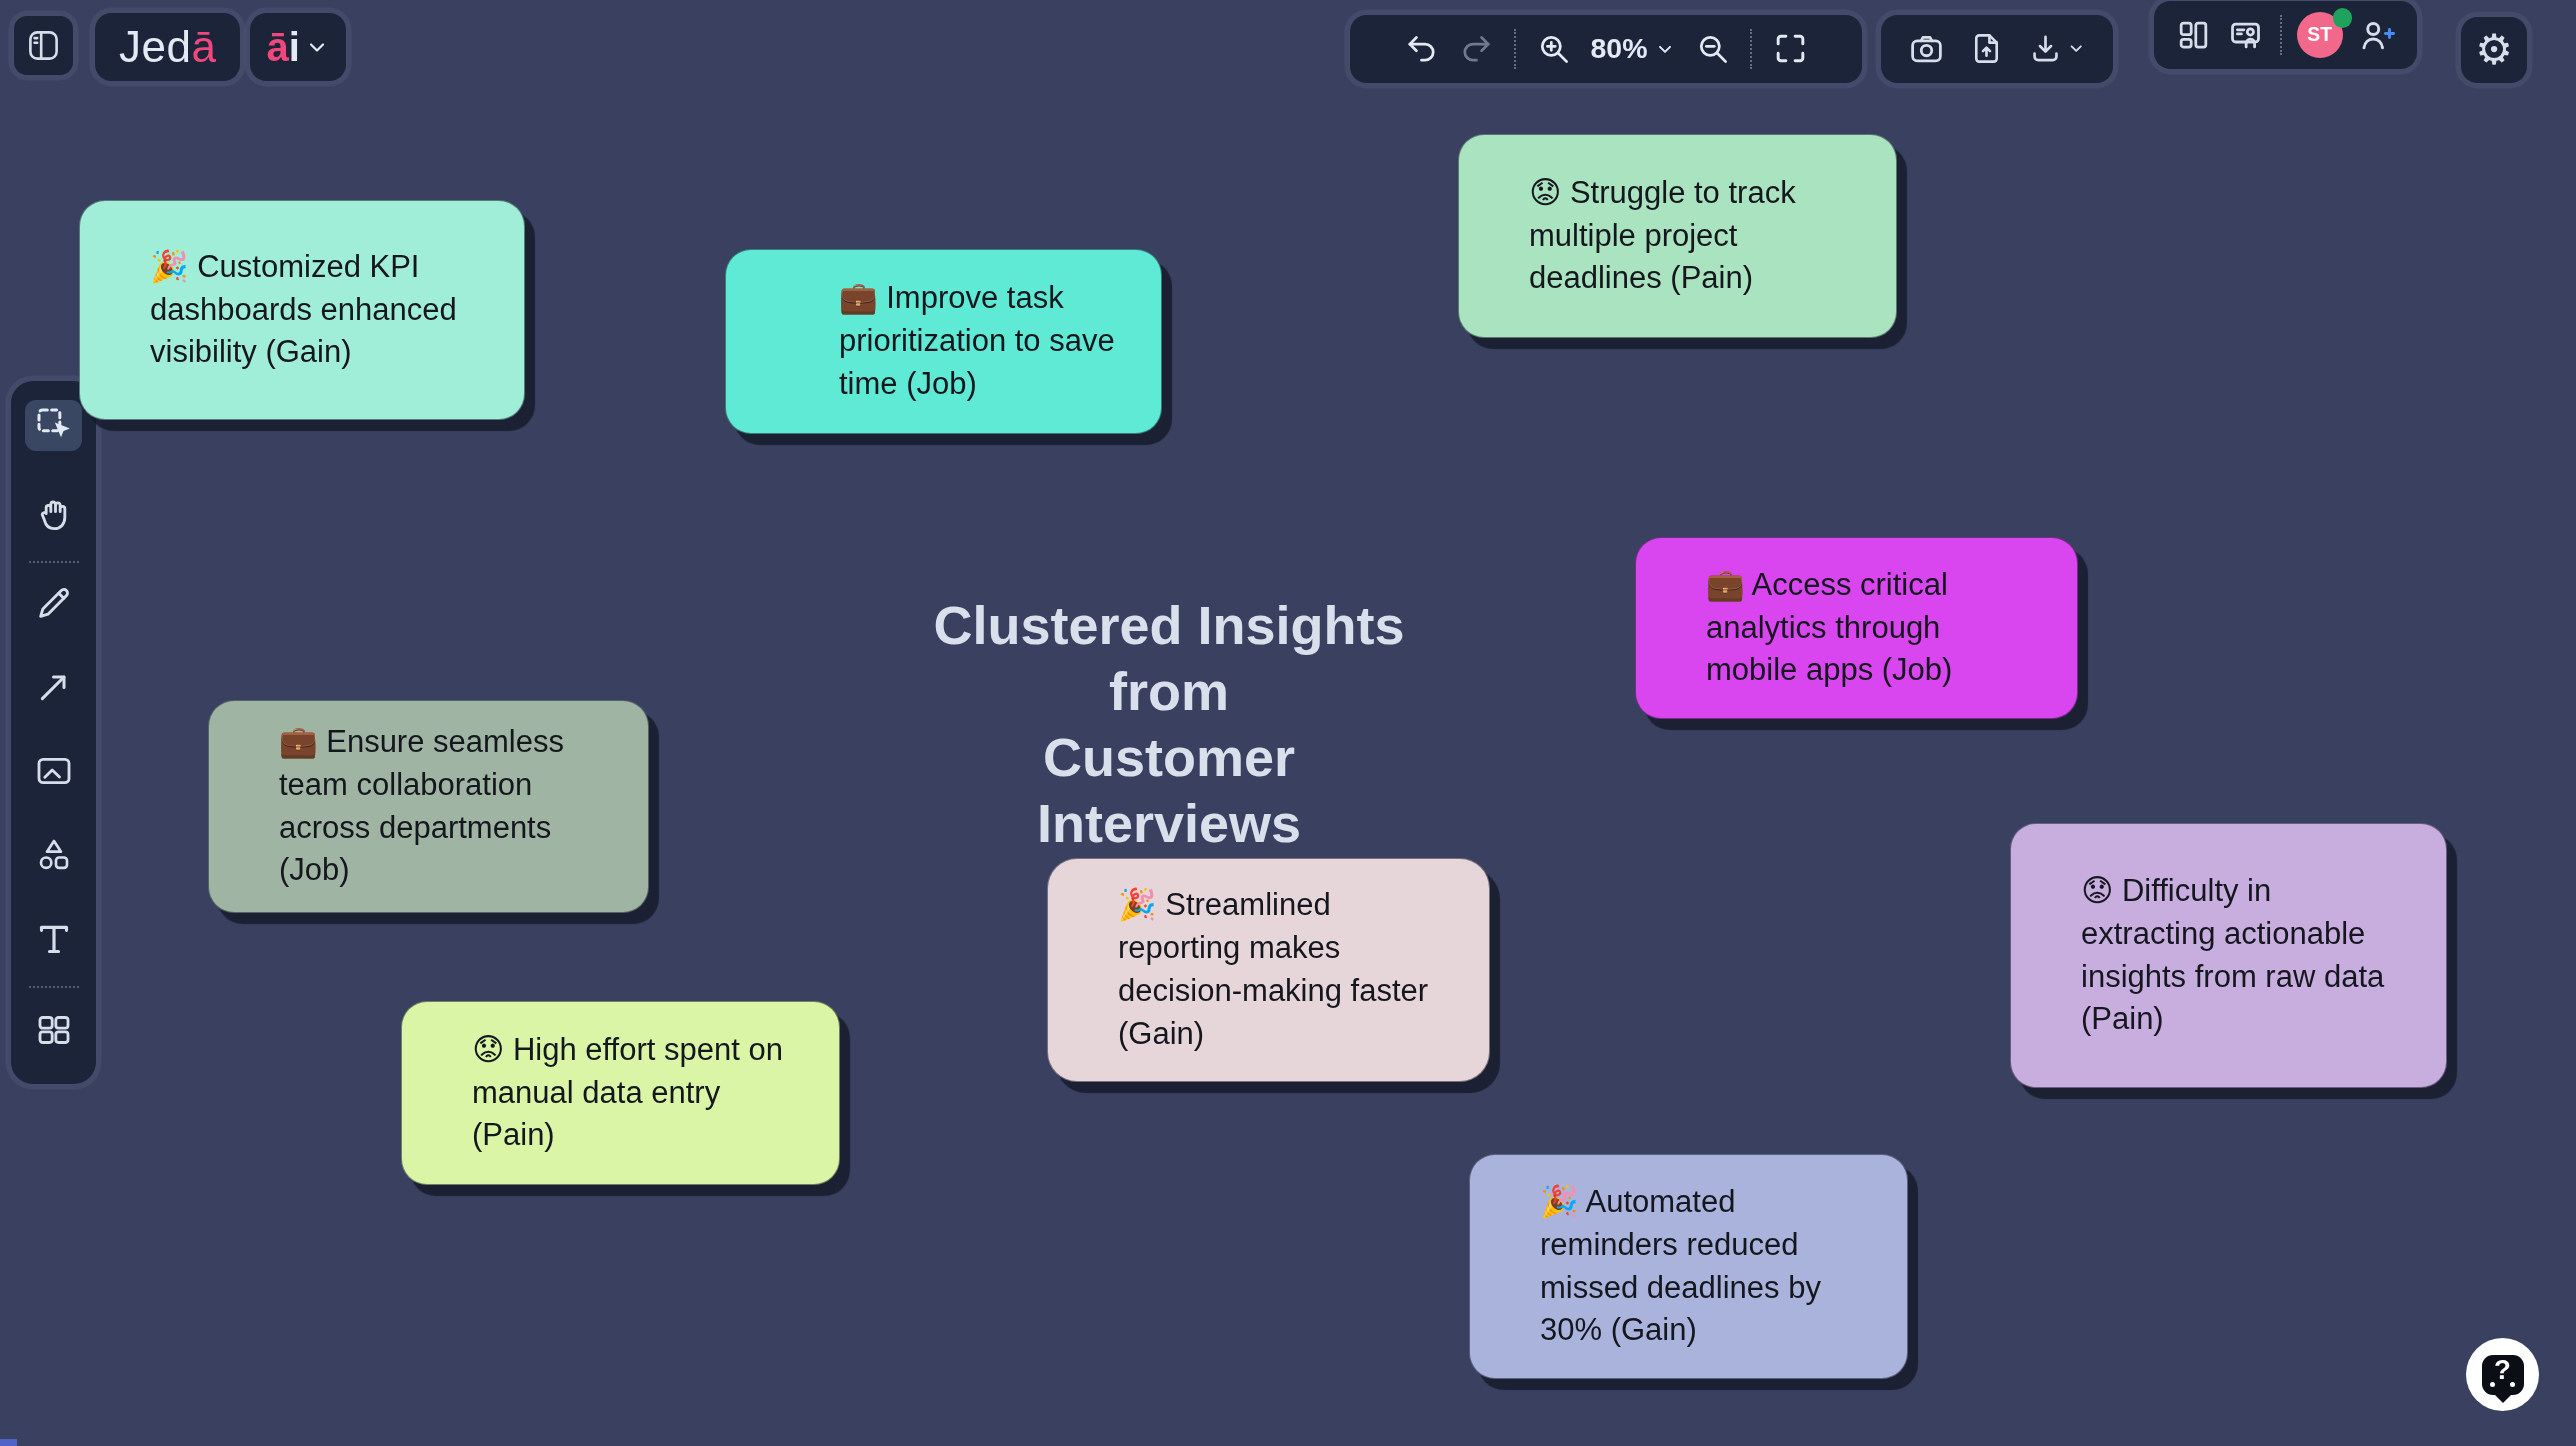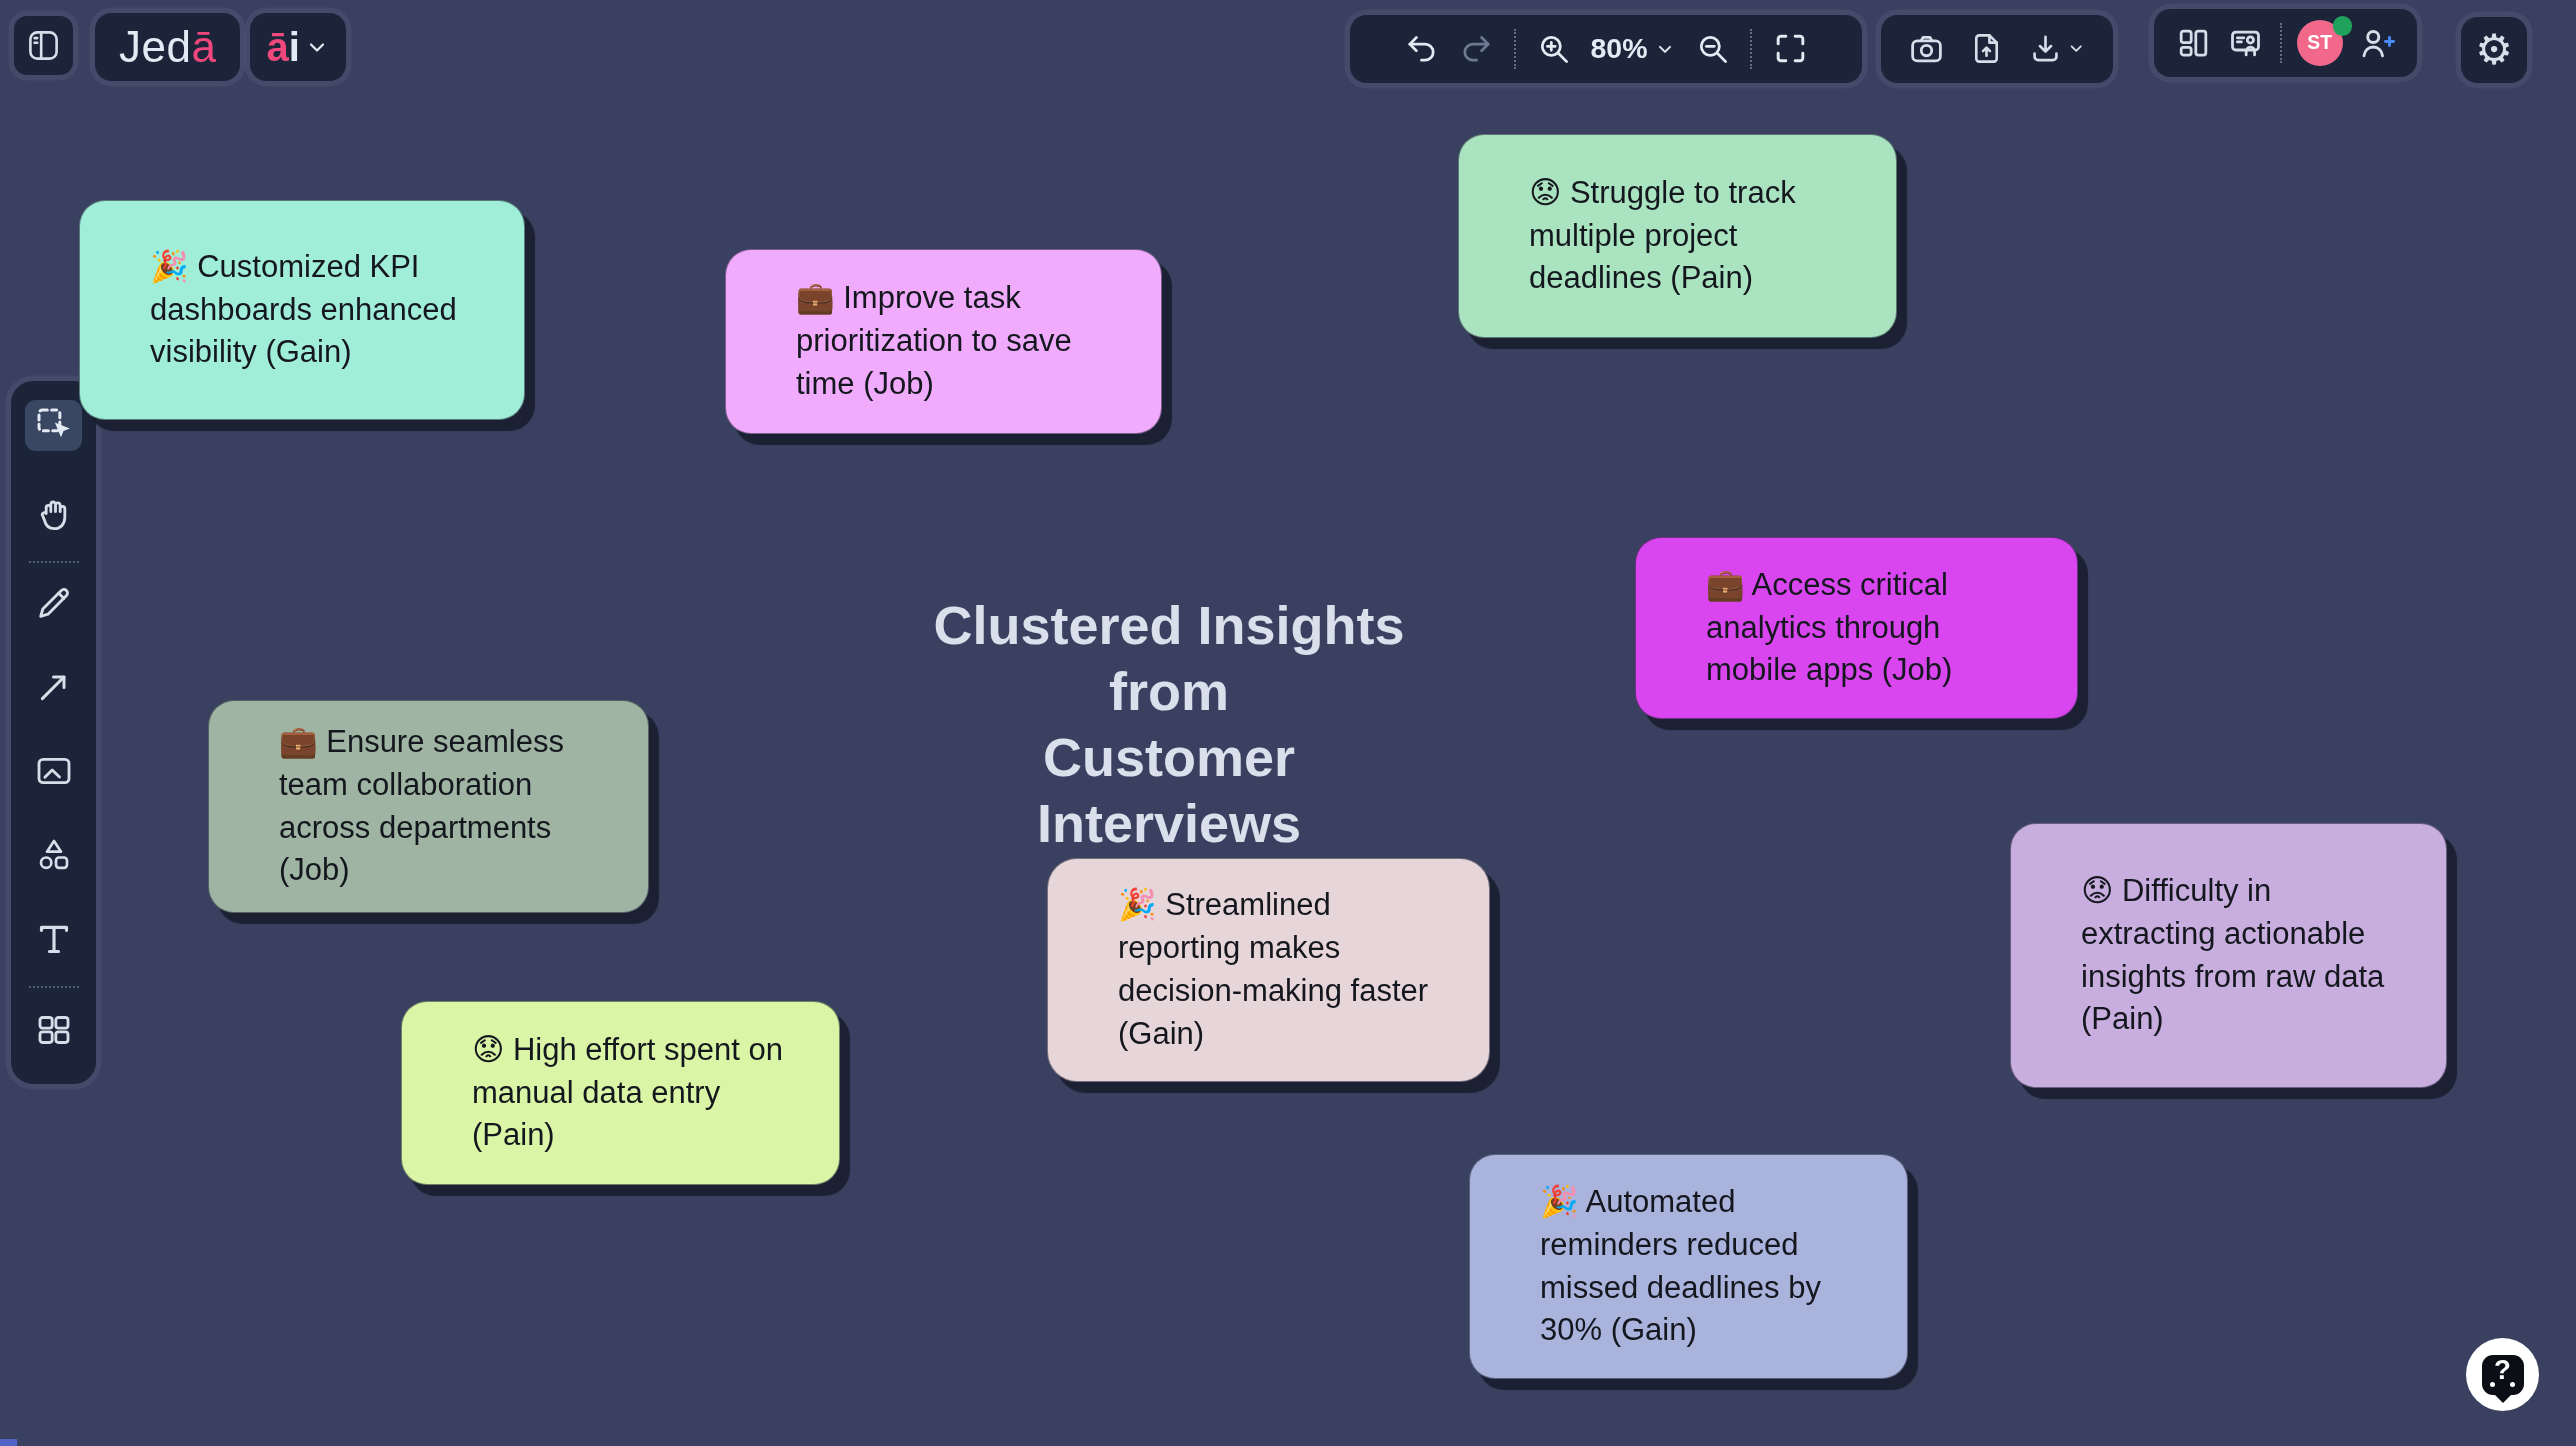--- a/index.html
+++ b/index.html
@@ -26,21 +26,21 @@
   #logo{left:95px;top:13px;height:68px;padding:0 24px;font-size:44px;font-weight:500;letter-spacing:0.5px;cursor:pointer;}
   #logo .accent{color:#F0487C;}
   #logo .prefix{color:#E4EAF4;}
   #ai-menu{left:250px;top:13px;height:68px;padding:0 16.5px;font-size:40px;font-weight:600;gap:5.5px;cursor:pointer;}
   #ai-menu .accent{color:#F0487C;}
   #ai-menu .rest{color:#E4EAF4;}
 
   
   #toolbar-history-zoom{left:1350px;top:14.7px;width:494px;height:68px;gap:20px;padding:0 9.2px;}
   #toolbar-capture{left:1881px;top:14.7px;width:232px;height:68px;gap:24px;}
-  #toolbar-collab{left:2154px;top:9px;width:263px;height:68px;gap:14.7px;}
+  #toolbar-collab{left:2154px;top:1px;width:263px;height:68px;gap:14.7px;}
   #btn-settings{left:2461px;top:16.5px;width:66px;height:66px;cursor:pointer;}
   .zoom-label{display:flex;align-items:center;gap:7.3px;font-size:28.5px;font-weight:700;color:#E4EAF4;cursor:pointer;}
   .dim{color:#707992;}
   .gear-glyph{font-size:42px;line-height:1;font-family:"DejaVu Sans",sans-serif;}
   .avatar-wrap{position:relative;width:46px;height:46px;cursor:pointer;}
   .avatar{width:46px;height:46px;border-radius:50%;background:#F2688A;color:#fff;
     display:flex;align-items:center;justify-content:center;font-size:19.3px;font-weight:800;}
   .status-dot{position:absolute;top:-3.7px;right:-9.2px;width:19.3px;height:19.3px;border-radius:50%;background:#1FA35C;}
 
   
@@ -271,21 +271,21 @@
 </div>
 
 <div class="canvas-title">
   <div>Clustered Insights from</div>
   <div>Customer Interviews</div>
 </div>
 
 <div class="note n1" style="background-color: rgb(160, 237, 216);">
   <div class="txt">🎉 Customized KPI dashboards enhanced visibility (Gain)</div>
 </div>
-<div class="note n2" style="background-color: #f0abfc;">
+<div class="note n2" style="background-color: #5eead4; padding-left: 43px;">
   <div class="txt">💼 Improve task prioritization to save time (Job)</div>
 </div>
 <div class="note n3" style="background-color: rgb(169, 227, 192);">
   <div class="txt">😟 Struggle to track multiple project deadlines (Pain)</div>
 </div>
 <div class="note n4" style="background-color: #d946ef;">
   <div class="txt">💼 Access critical analytics through mobile apps (Job)</div>
 </div>
 <div class="note n5" style="background-color: rgb(159, 180, 162);">
   <div class="txt">💼 Ensure seamless team collaboration across departments (Job)</div>

